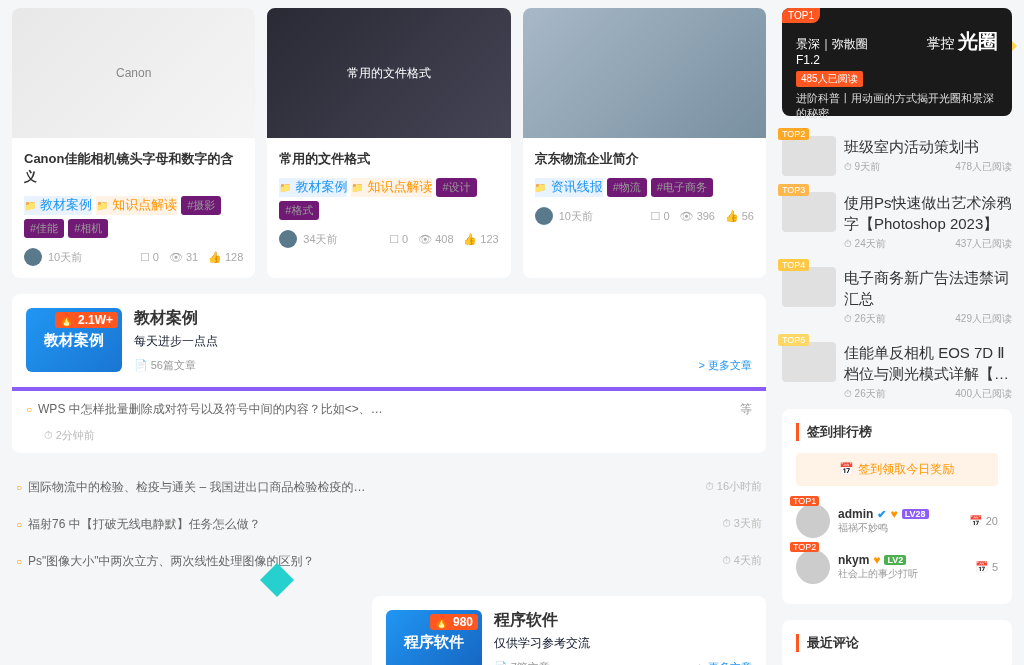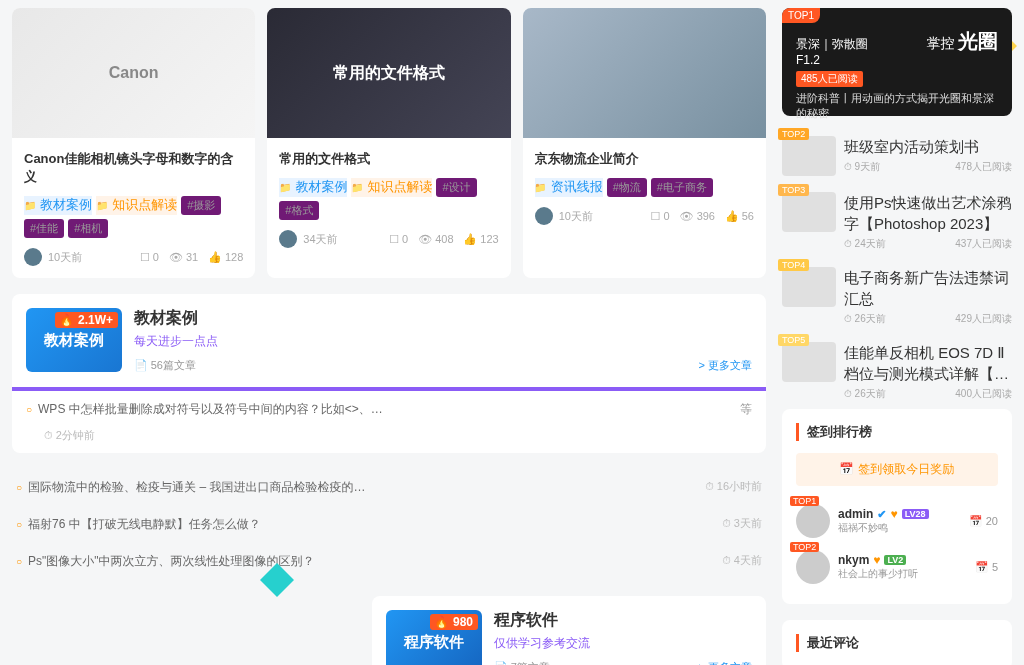--- a/index.html
+++ b/index.html
@@ -2,21 +2,21 @@
 <html><head>
 <meta charset="utf-8">
 <style>
 *{margin:0;padding:0;box-sizing:border-box;font-family:-apple-system,BlinkMacSystemFont,"Segoe UI",sans-serif}
 body{background:#f5f6f7;color:#333;font-size:13px;position:relative;overflow-x:hidden}
 .container{max-width:1024px;margin:0 auto;display:flex;gap:16px;padding:8px 12px}
 .main{flex:1;min-width:0}
 .sidebar{width:230px;flex-shrink:0}
 .cards-row{display:flex;gap:12px;margin-bottom:16px}
 .card{background:#fff;border-radius:8px;overflow:hidden;flex:1;min-width:0}
-.card-img{width:100%;height:130px;background:#ddd;display:flex;align-items:center;justify-content:center;color:#fff;font-size:16px;font-weight:bold;position:relative}
+.card-img{width:100%;height:130px;background:#ddd;display:flex;align-items:center;justify-content:center;color:#fff;font-size:12px;font-weight:normal;position:relative}
 .img-canon{background:linear-gradient(135deg,#e8e8e8,#f5f5f5);color:#888}
 .img-file{background:linear-gradient(135deg,#2a2a35,#444455)}
 .img-jd{background:linear-gradient(135deg,#a8b8c8,#7890a0)}
 .card-body{padding:12px}
 .card-title{font-size:13px;font-weight:600;color:#333;margin-bottom:10px;line-height:1.4}
 .tags-row{display:flex;flex-wrap:wrap;gap:4px;margin-bottom:10px}
 .tag{display:inline-flex;align-items:center;gap:3px;font-size:11px;padding:2px 6px;border-radius:3px;background:#701a75;color:#999}
 .tag-cat{background:#fff3e8;color:#ff9500}
 .tag-cat.blue{background:#e8f3ff;color:#2196f3}
 .card-meta{display:flex;align-items:center;justify-content:space-between;font-size:11px;color:#aaa}
@@ -24,21 +24,21 @@
 .avatar{width:18px;height:18px;border-radius:50%;background:#5a7a8c}
 .meta-right{display:flex;gap:10px}
 .panel{background:#fff;border-radius:8px;padding:0;margin-bottom:16px;overflow:hidden}
 .panel-hd{display:flex;align-items:flex-start;gap:12px;padding:14px}
 .panel-thumb{width:96px;height:64px;border-radius:6px;display:flex;align-items:center;justify-content:center;color:#fff;font-weight:bold;font-size:15px;position:relative;flex-shrink:0}
 .thumb-blue{background:linear-gradient(135deg,#2196f3,#1976d2)}
 .thumb-blue2{background:linear-gradient(135deg,#2196f3,#1565c0)}
 .hot-badge{position:absolute;top:4px;right:4px;background:#ff5722;color:#fff;font-size:12px;padding:1px 5px;border-radius:3px}
 .panel-info{flex:1}
 .panel-title{font-size:16px;font-weight:600;margin-bottom:4px}
-.panel-sub{font-size:12px;color:#8b5cf6;margin-bottom:8px}
+.panel-sub{font-size:12px;color:#0f172a;margin-bottom:8px}
 .panel-meta{display:flex;justify-content:space-between;align-items:flex-end;font-size:11px;color:#999}
 .more-link{color:#2196f3;font-size:11px}
 .panel-item{padding:10px 14px;border-top:4px solid #8b5cf6;display:flex;justify-content:space-between;align-items:center;font-size:12px}
 .panel-item-title{color:#666;flex:1;white-space:nowrap;overflow:hidden;text-overflow:ellipsis}
 .panel-item-title::before{content:"○";color:#ff9500;margin-right:6px;font-size:10px}
 .simple-list{margin-bottom:16px}
 .simple-item{display:flex;justify-content:space-between;padding:10px 4px;font-size:12px;color:#666}
 .simple-item-title{flex:1;white-space:nowrap;overflow:hidden;text-overflow:ellipsis}
 .simple-item-title::before{content:"○";color:#ff9500;margin-right:6px;font-size:10px}
 .simple-item-time{color:#bbb;font-size:11px}

